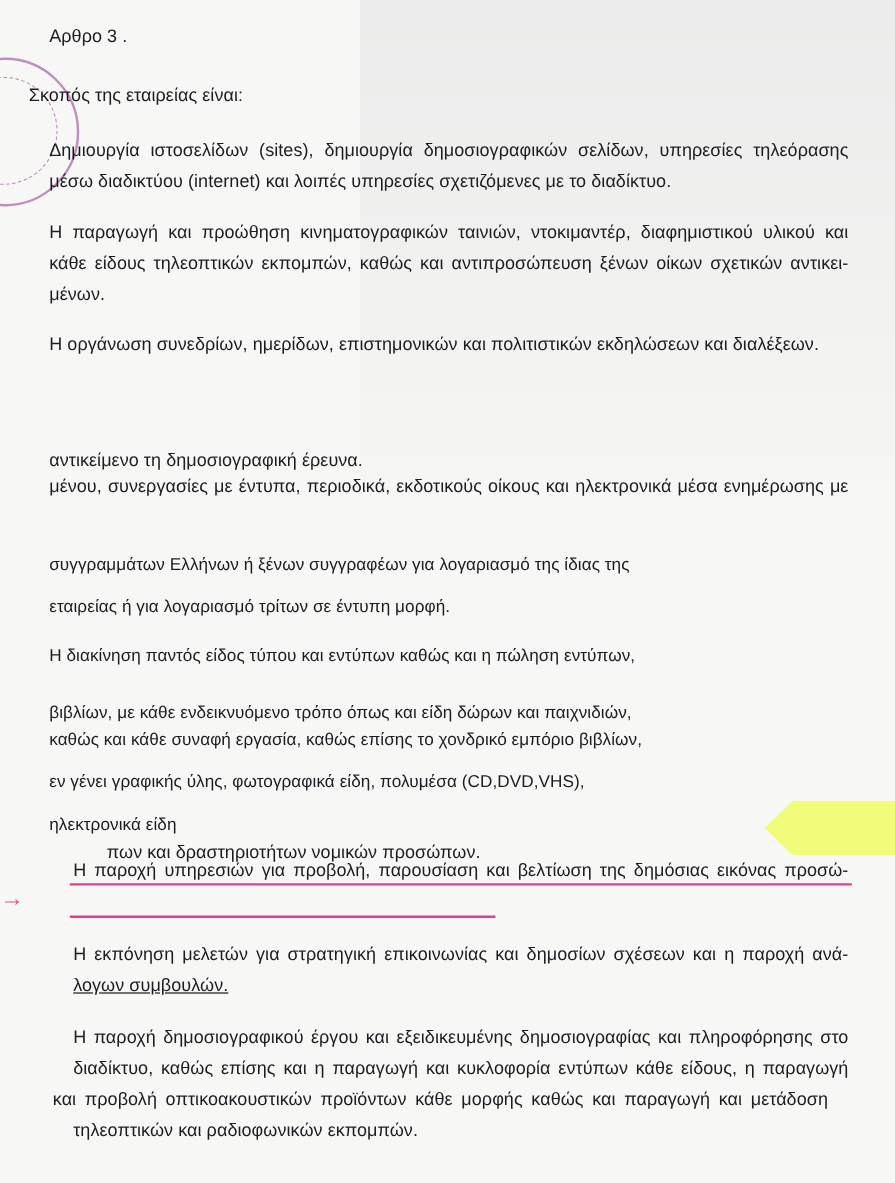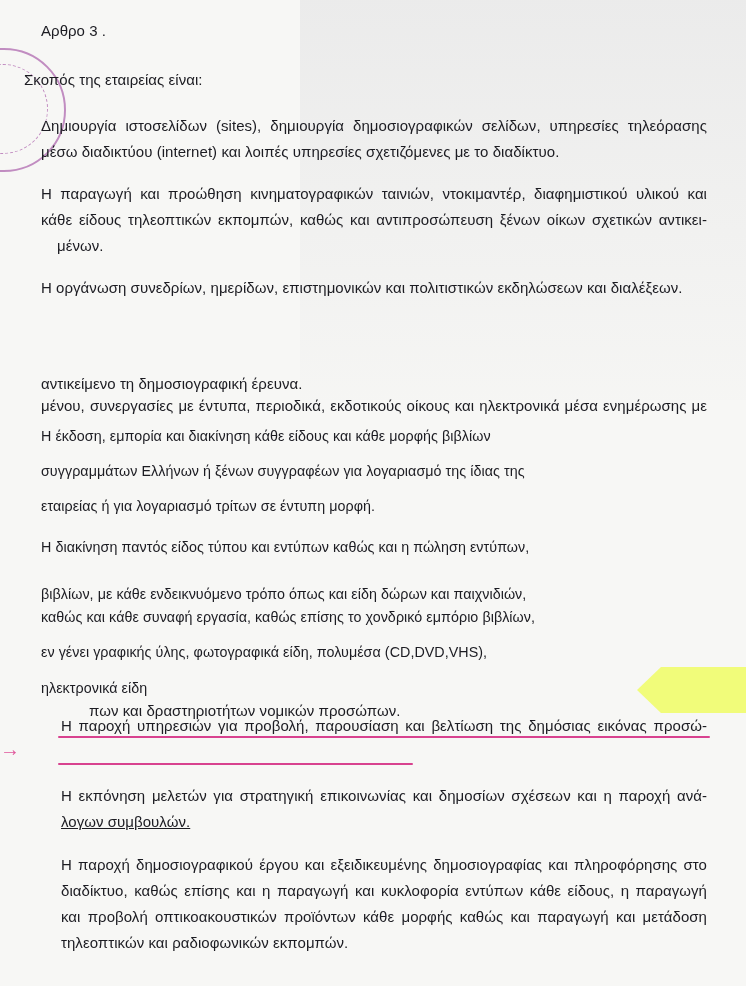--- a/index.html
+++ b/index.html
@@ -49,43 +49,42 @@
   <div class="flag"></div>
 
   <div class="line" style="left:41px;top:22px;">Αρθρο 3 .</div>
   <div class="line" style="left:24px;top:71px;">Σκοπός της εταιρείας είναι:</div>
 
   <div class="line just" style="left:41px;top:117px;width:666px;">Δημιουργία ιστοσελίδων (sites), δημιουργία δημοσιογραφικών σελίδων, υπηρεσίες τηλεόρασης</div>
   <div class="line" style="left:41px;top:143px;">μέσω διαδικτύου (internet) και λοιπές υπηρεσίες σχετιζόμενες με το διαδίκτυο.</div>
 
   <div class="line just" style="left:41px;top:185px;width:666px;">Η παραγωγή και προώθηση κινηματογραφικών ταινιών, ντοκιμαντέρ, διαφημιστικού υλικού και</div>
   <div class="line just" style="left:41px;top:211px;width:666px;">κάθε είδους τηλεοπτικών εκπομπών, καθώς και αντιπροσώπευση ξένων οίκων σχετικών αντικει-</div>
-  <div class="line" style="left:41px;top:237px;margin-left:16px;">μένων.</div>
+  <div class="line" style="left:41px;top:237px;">μένων.</div>
 
   <div class="line" style="left:41px;top:279px;">Η οργάνωση συνεδρίων, ημερίδων, επιστημονικών και πολιτιστικών εκδηλώσεων και διαλέξεων.</div>
 
   <div class="line just" style="left:41px;top:349px;width:666px;margin-top:48px;">μένου, συνεργασίες με έντυπα, περιοδικά, εκδοτικούς οίκους και ηλεκτρονικά μέσα ενημέρωσης με</div>
   <div class="line" style="left:41px;top:375px;">αντικείμενο τη δημοσιογραφική έρευνα.</div>
 
-  <div class="line" style="left:41px;top:427px;font-size:14.3px;">Η έκδοση, εμπορία και διακίνηση κάθε είδους και κάθε μορφής  βιβλίων</div>
   <div class="line" style="left:41px;top:462px;font-size:14.3px;">συγγραμμάτων Ελλήνων ή ξένων συγγραφέων για λογαριασμό της ίδιας της</div>
   <div class="line" style="left:41px;top:497px;font-size:14.3px;">εταιρείας ή για λογαριασμό τρίτων σε έντυπη μορφή.</div>
 
   <div class="line" style="left:41px;top:538px;font-size:14.3px;">Η  διακίνηση παντός είδος τύπου και εντύπων καθώς  και η πώληση εντύπων,</div>
   <div class="line" style="left:41px;top:585px;font-size:14.3px;">βιβλίων, με κάθε ενδεικνυόμενο τρόπο  όπως και είδη δώρων και παιχνιδιών,</div>
   <div class="line" style="left:41px;top:608px;font-size:14.3px;">καθώς και κάθε συναφή εργασία, καθώς επίσης το χονδρικό εμπόριο βιβλίων,</div>
   <div class="line" style="left:41px;top:643px;font-size:14.3px;"> εν γένει γραφικής ύλης, φωτογραφικά είδη, πολυμέσα (CD,DVD,VHS),</div>
   <div class="line" style="left:41px;top:679px;font-size:14.3px;">ηλεκτρονικά είδη</div>
 
   <div class="arrow">→</div>
   <div class="line just" style="left:61px;top:717px;width:646px;">Η παροχή υπηρεσιών για προβολή, παρουσίαση και βελτίωση της δημόσιας εικόνας προσώ-</div>
   <div class="underline" style="left:58px;top:736px;width:652px;"></div>
   <div class="line" style="left:61px;top:702px;margin-left:28px;">πων και δραστηριοτήτων νομικών προσώπων.</div>
   <div class="underline" style="left:58px;top:763px;width:355px;"></div>
 
   <div class="line just" style="left:61px;top:787px;width:646px;">Η εκπόνηση μελετών για στρατηγική επικοινωνίας και δημοσίων σχέσεων και η παροχή ανά-</div>
   <div class="line" style="left:61px;top:813px;text-decoration:underline;">λογων συμβουλών.</div>
 
   <div class="line just" style="left:61px;top:856px;width:646px;">Η παροχή δημοσιογραφικού έργου και εξειδικευμένης δημοσιογραφίας και πληροφόρησης στο</div>
   <div class="line just" style="left:61px;top:882px;width:646px;">διαδίκτυο, καθώς επίσης και η παραγωγή και κυκλοφορία εντύπων κάθε είδους, η παραγωγή</div>
-  <div class="line just" style="left:61px;top:908px;width:646px;">και προβολή οπτικοακουστικών προϊόντων κάθε μορφής καθώς και παραγωγή και μετάδοση</div>
+  <div class="line just" style="left:44px;top:908px;width:646px;">και προβολή οπτικοακουστικών προϊόντων κάθε μορφής καθώς και παραγωγή και μετάδοση</div>
   <div class="line" style="left:61px;top:934px;">τηλεοπτικών και ραδιοφωνικών εκπομπών.</div>
 </div>
 
 </body></html>

